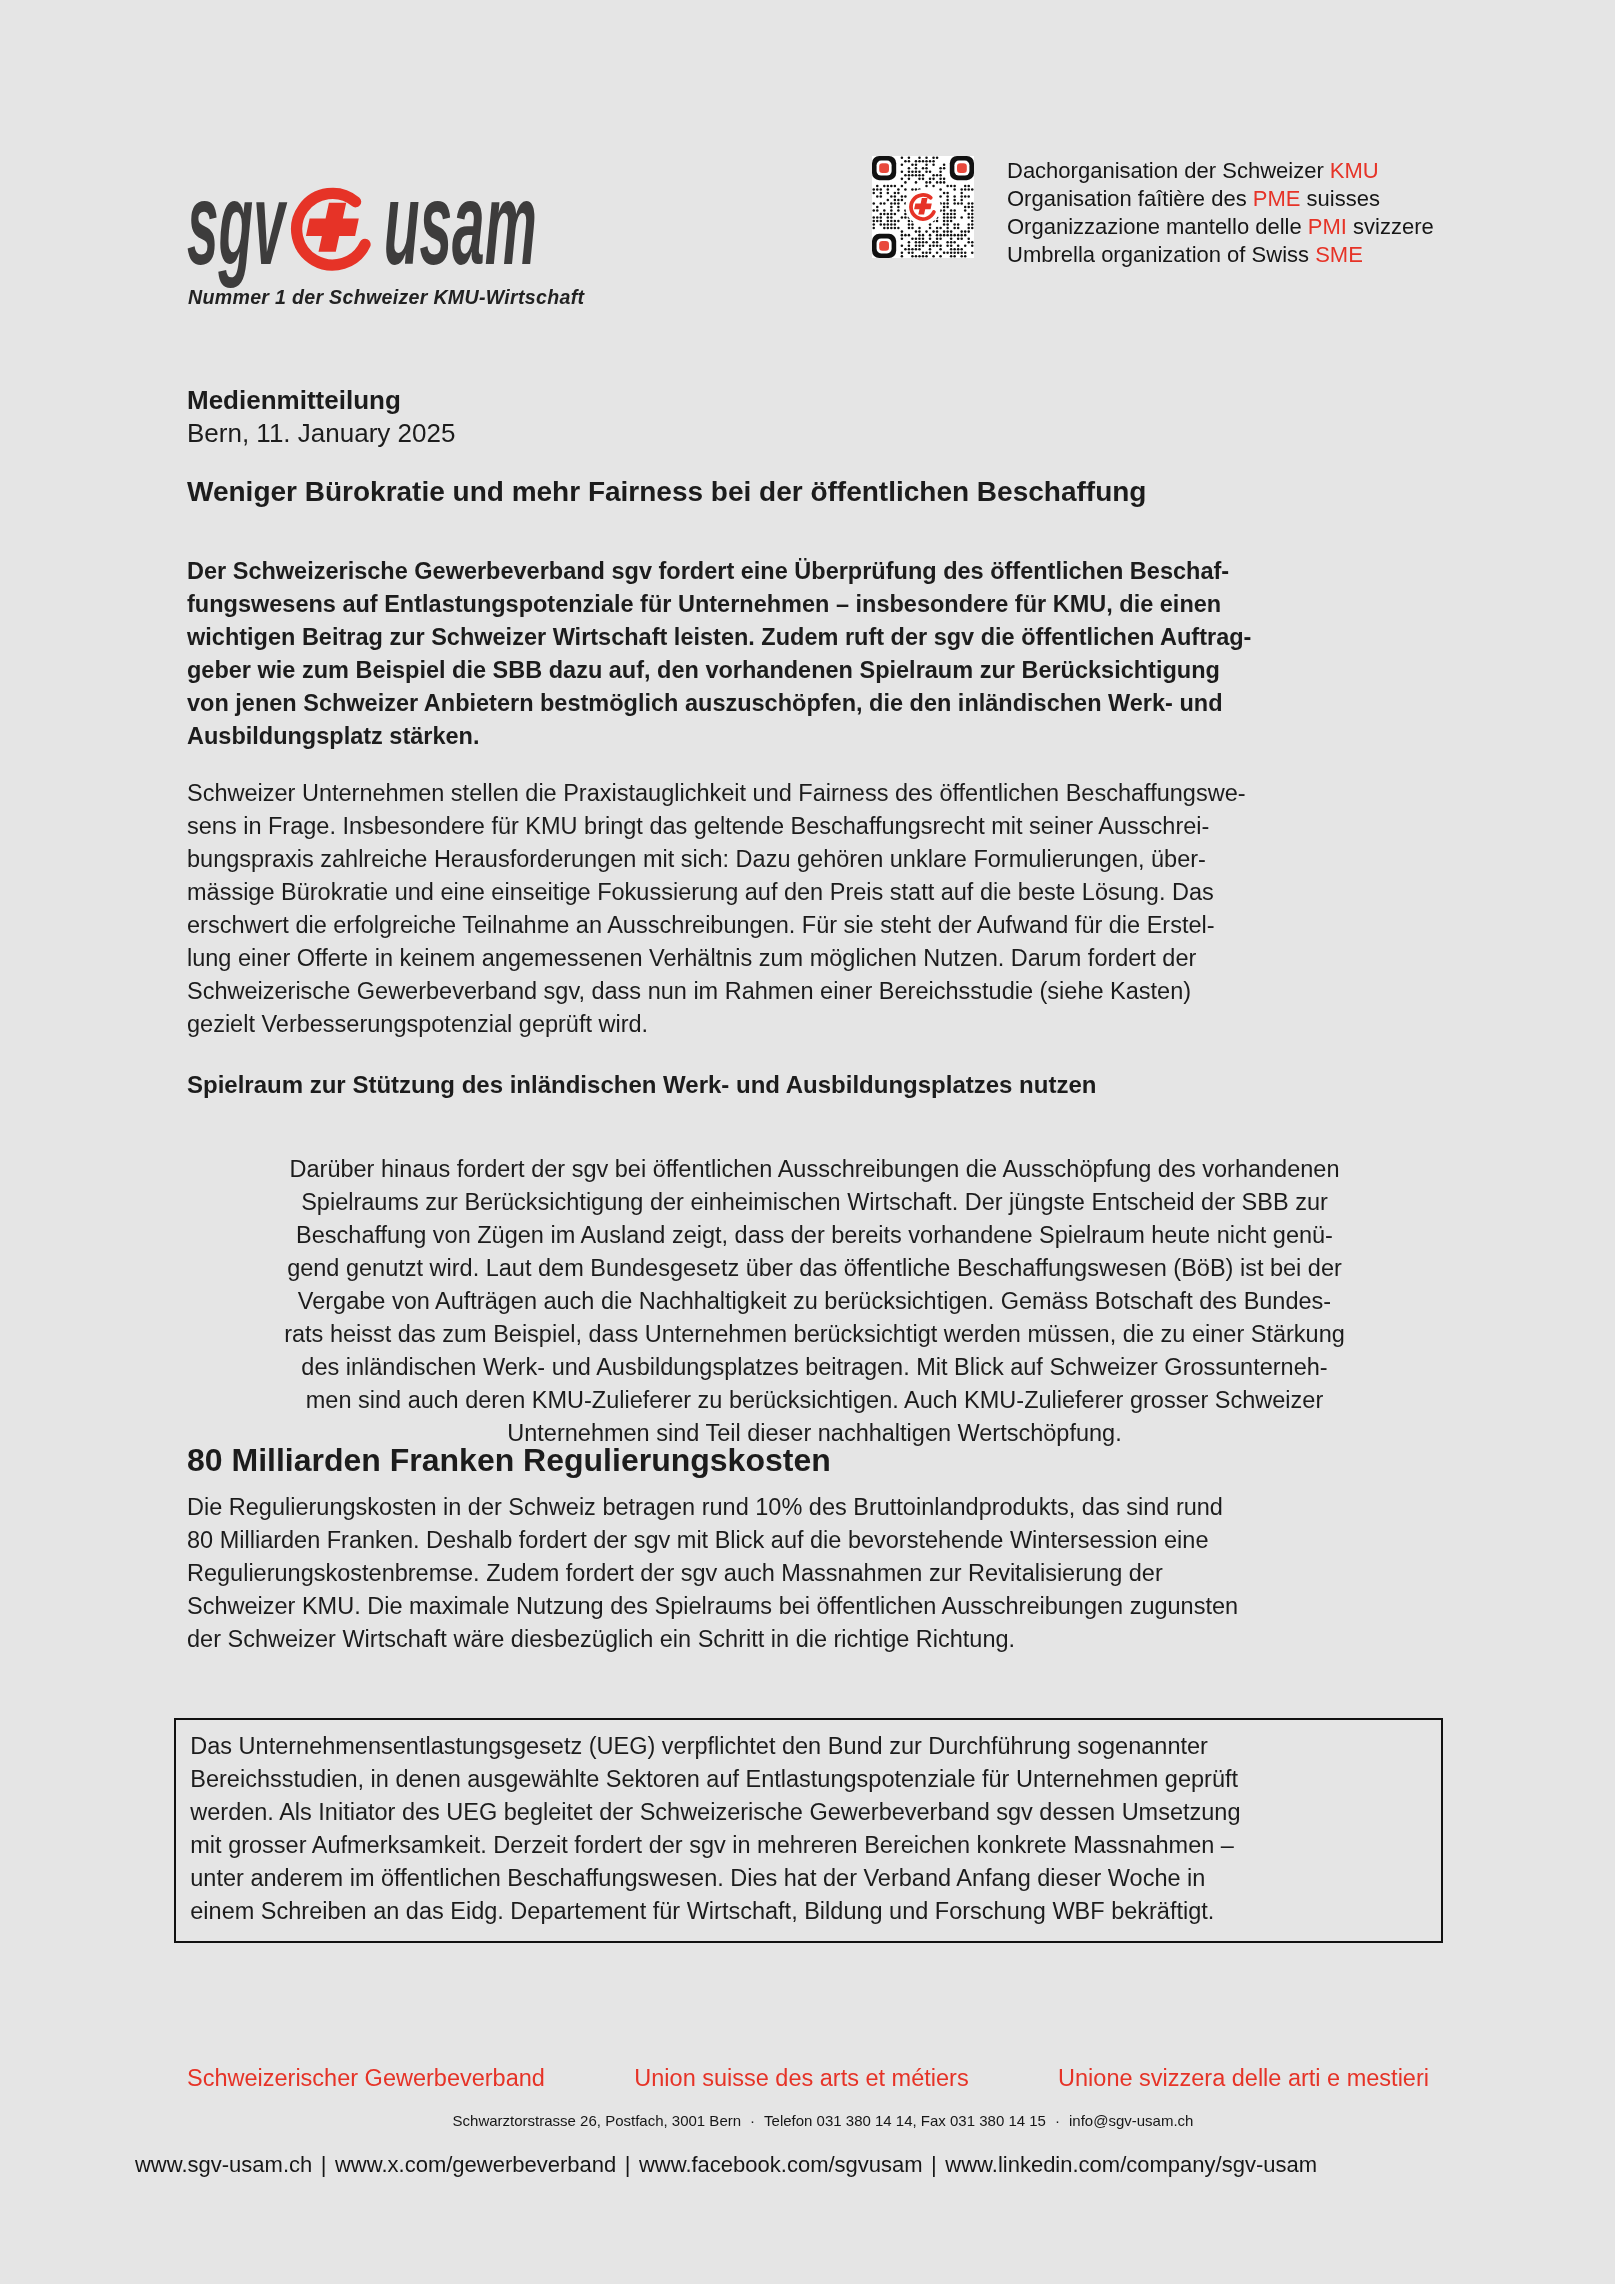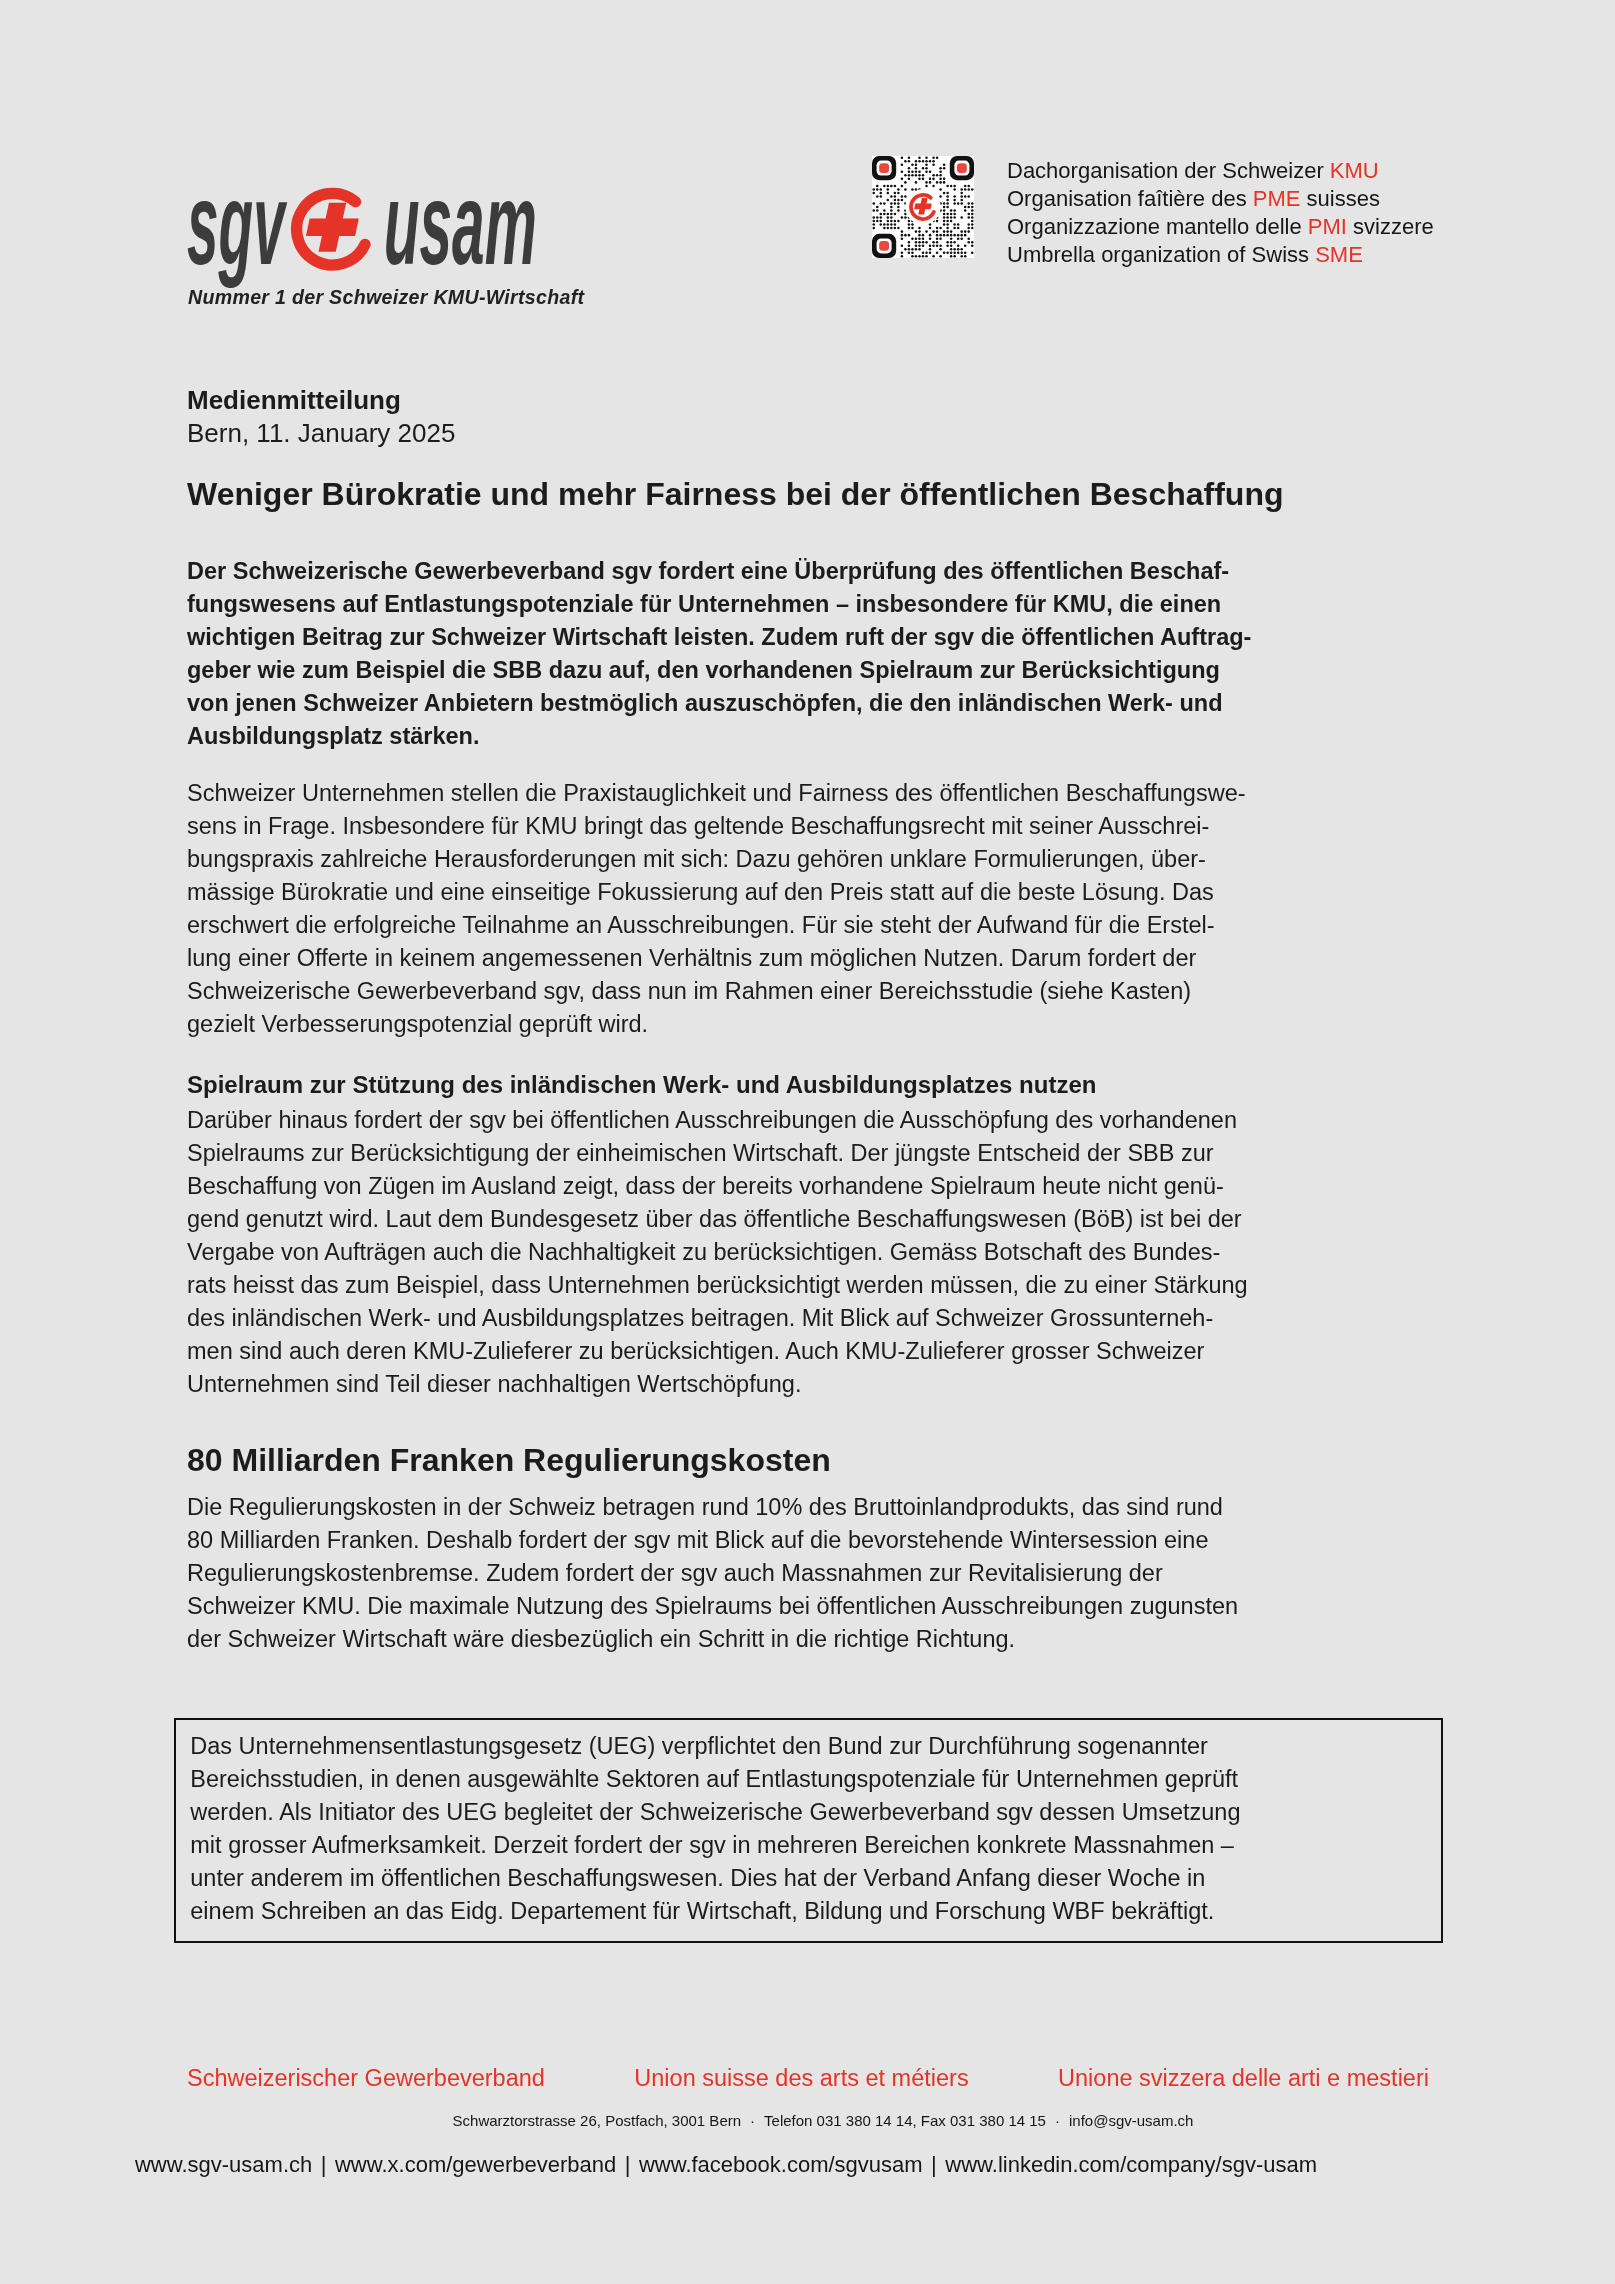--- a/index.html
+++ b/index.html
@@ -25,25 +25,25 @@
     letter-spacing:0.3px;white-space:nowrap;
   }
   .qr{position:absolute;left:872px;top:156px;width:102px;height:102px;}
   .orgs{
     position:absolute;left:1007px;top:157px;
     font-size:22px;line-height:28px;white-space:nowrap;color:#161616;
   }
   
   .kicker{left:187px;top:385px;font-size:26px;font-weight:bold;}
   .dateline{left:187px;top:418px;font-size:26px;}
-  .title{left:187px;top:476px;font-size:32px;font-weight:bold;white-space:nowrap;}
+  .title{left:187px;top:476px;font-size:28px;font-weight:bold;white-space:nowrap;}
   .lead{left:187px;top:555px;width:1255px;font-weight:bold;}
   .p2{left:187px;top:777px;width:1255px;}
   .h2a{left:187px;top:1071px;font-size:24px;font-weight:bold;white-space:nowrap;}
-  .p3{left:187px;top:1104px;width:1255px;}
+  .p3{left:187px;top:1153px;width:1255px;text-align:center;}
   .h2b{left:187px;top:1442px;font-size:32px;font-weight:bold;white-space:nowrap;}
   .p4{left:187px;top:1491px;width:1255px;}
   .info-box{
     left:174px;top:1718px;width:1236px;
     border:2px solid #111;
     padding:9.8px 14.3px 13.7px 14.3px;
   }
   
   .footer-orgs{
     left:187px;top:2065px;width:1242px;

